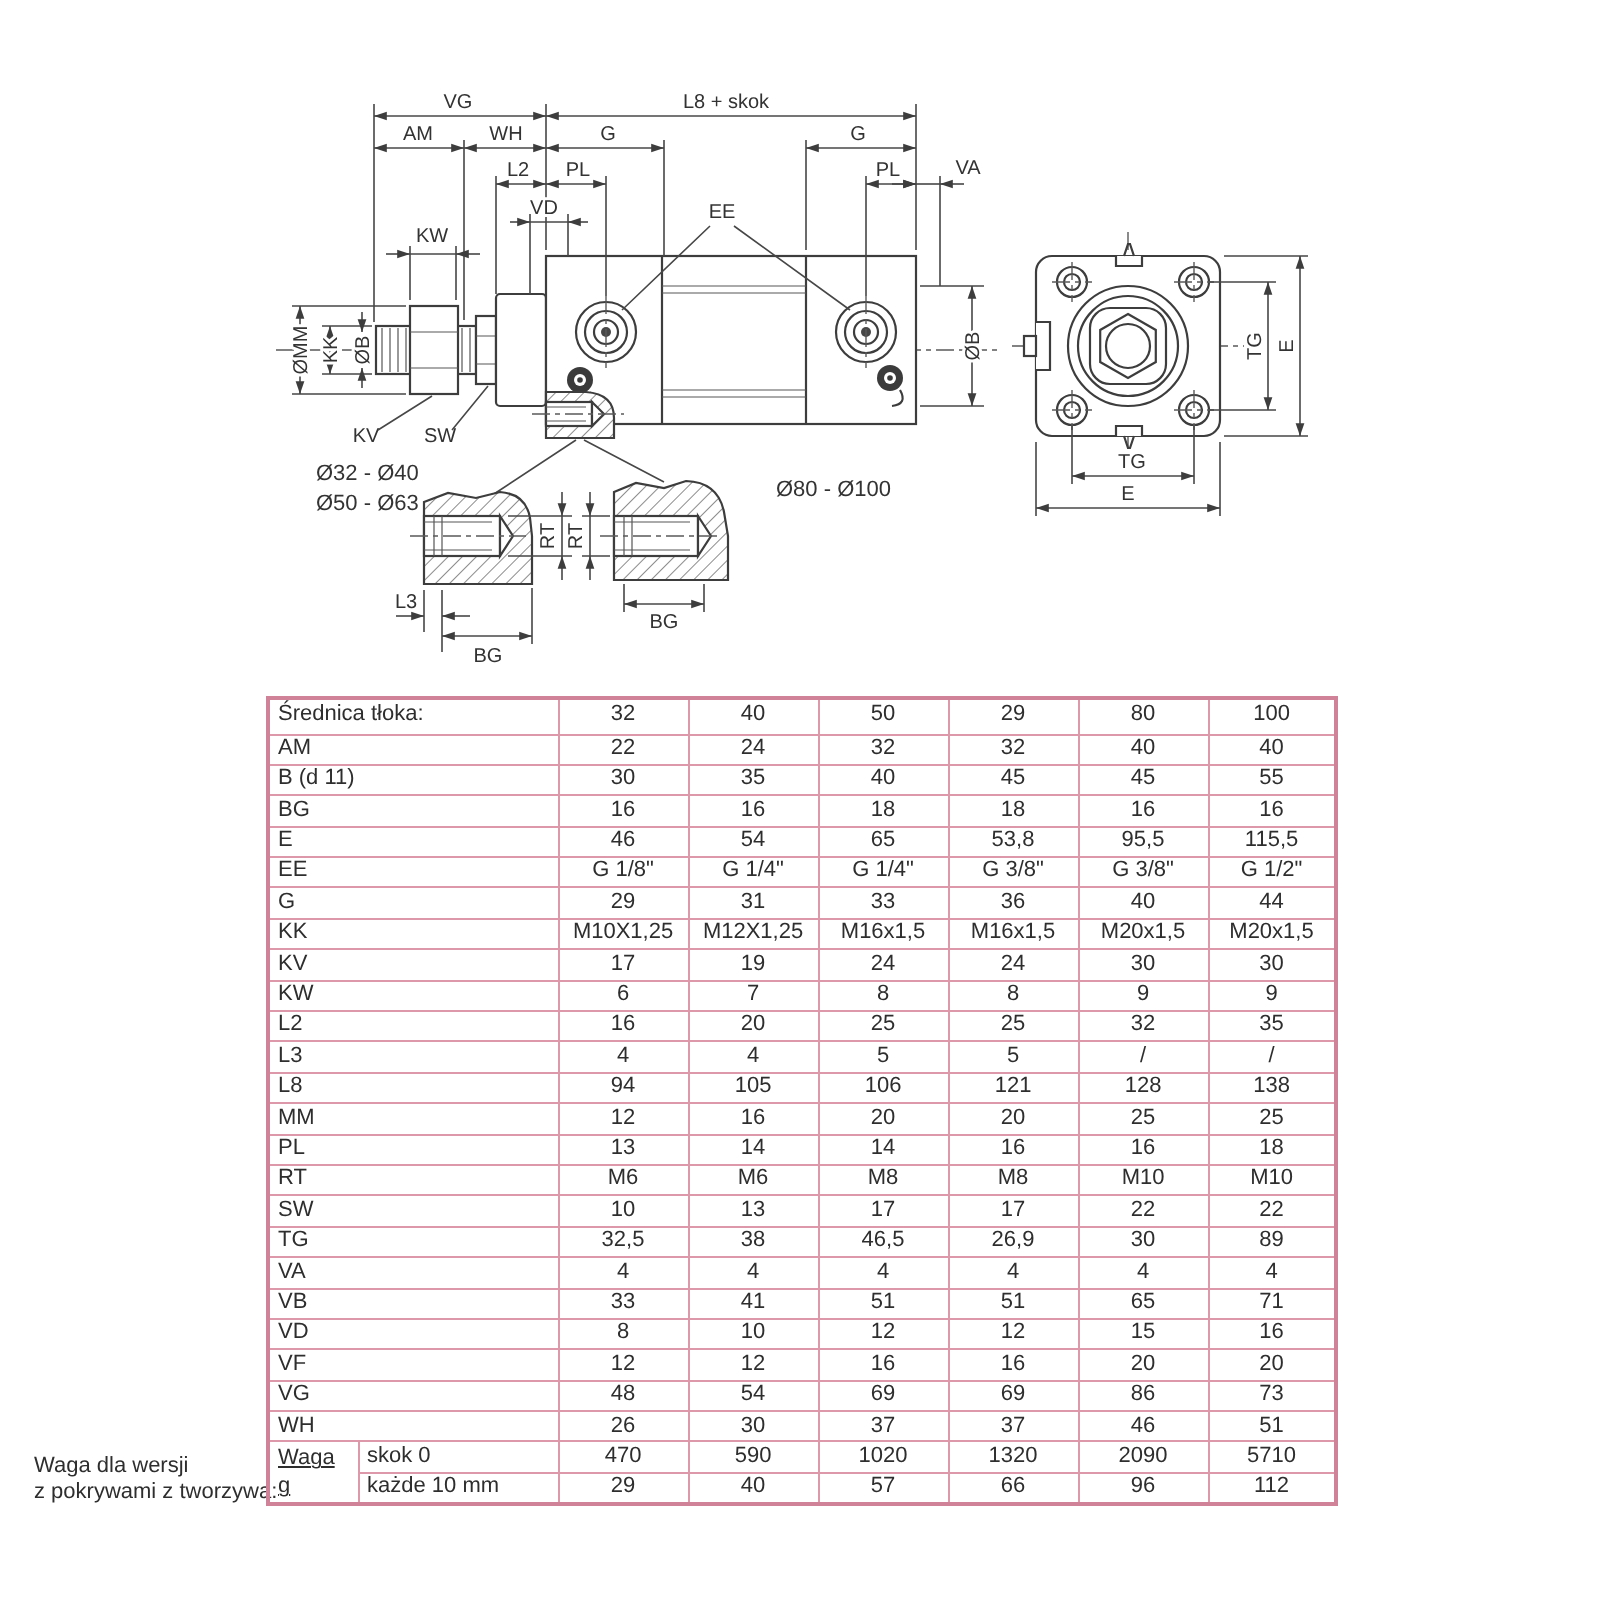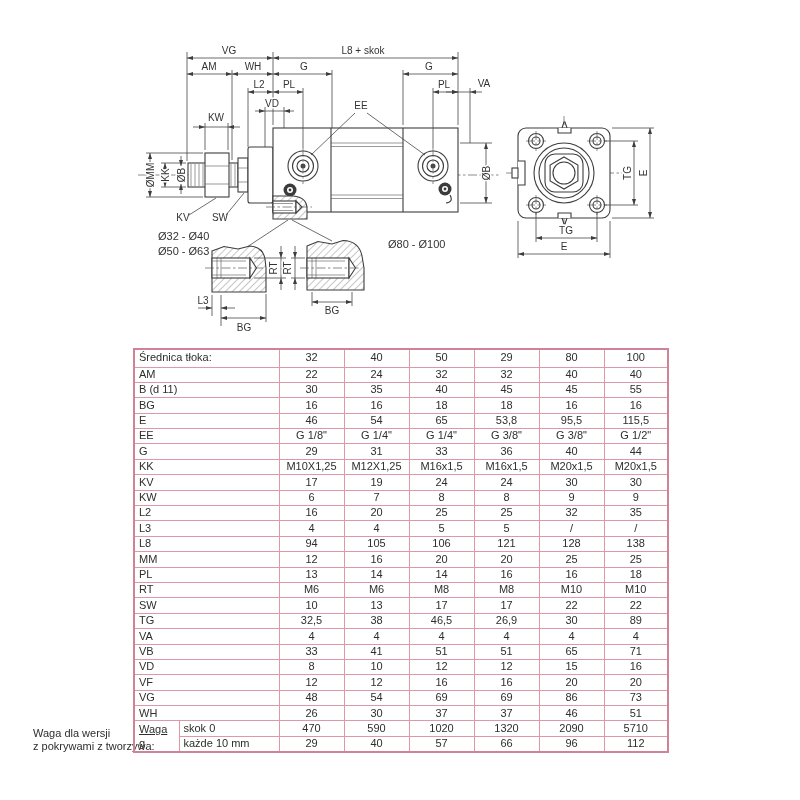--- a/index.html
+++ b/index.html
@@ -24,21 +24,21 @@
   table.dims{position:absolute;left:133px;top:348px;width:534px;border-collapse:collapse;
      table-layout:fixed;font:11px "Liberation Sans",sans-serif;color:#2e2e2e;
      border:2px solid var(--tblo);}
   table.dims td{border:1px solid var(--tbl);height:14.4px;padding:0 2px;text-align:center;
      line-height:1.05;overflow:hidden;white-space:nowrap;}
   table.dims tr.hd td{height:16.5px;font-weight:normal;}
   table.dims td.lbl{text-align:left;padding-left:4px;}
   table.dims td.wlbl{vertical-align:middle;text-decoration:underline;}
   table.dims td.wlbl div{line-height:14px;}
   .caption{position:absolute;left:17px;top:727px;font:11px "Liberation Sans",sans-serif;
-     color:#2e2e2e;line-height:13px;margin-left:16px;}
+     color:#2e2e2e;line-height:13px;}
 </style>
 </head>
 <body>
 
 <svg width="800" height="344" viewBox="0 0 800 344">
   <defs>
     <marker id="arw" viewBox="0 0 10 10" refX="10" refY="5" markerWidth="8" markerHeight="8" orient="auto-start-reverse">
       <path d="M0,1.6 L10,5 L0,8.4 Z" fill="#3d3d3d"></path>
     </marker>
     <pattern id="h" patternUnits="userSpaceOnUse" width="5" height="5" patternTransform="rotate(45)">

